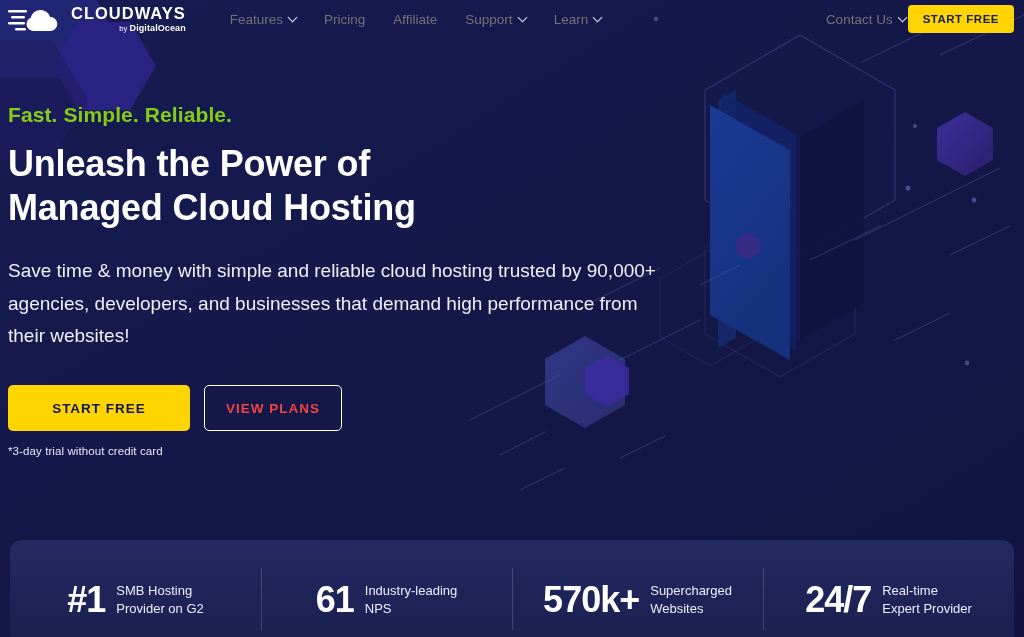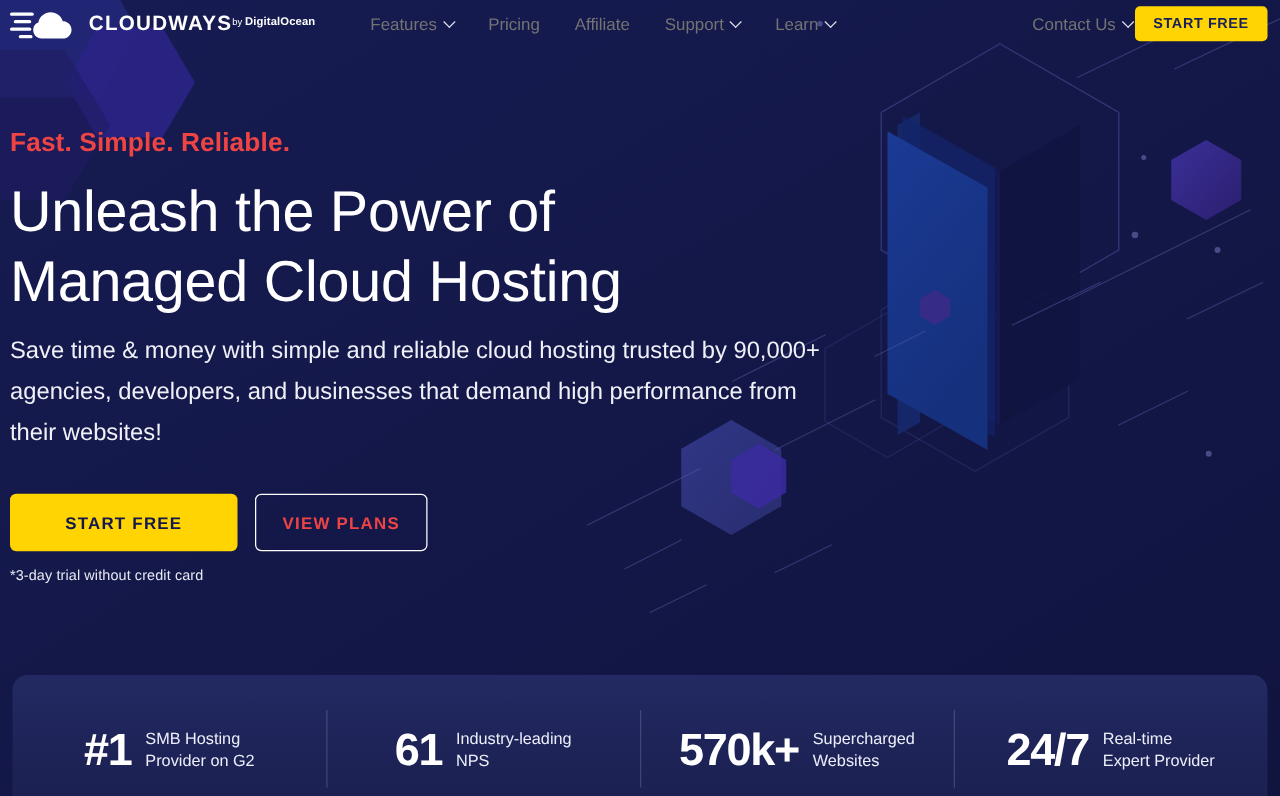--- a/index.html
+++ b/index.html
@@ -38,21 +38,21 @@
     z-index: 30;
   }
 
   .brand {
     display: flex;
     align-items: center;
     margin-left: 8px;
     gap: 7px;
   }
   .brand-icon { display: block; width: 56px; height: 30px; }
-  .brand-words { display: flex; line-height: 1; }
+  .brand-words { display: flex; flex-direction: column; line-height: 1; }
   .brand-name {
     font-size: 16.5px;
     font-weight: 700;
     letter-spacing: 1.0px;
     color: #ffffff;
   }
   .brand-sub {
     font-size: 9px;
     font-weight: 700;
     letter-spacing: 0.1px;
@@ -110,31 +110,31 @@
   .hero {
     position: absolute;
     left: 8px;
     top: 103px;
     width: 700px;
     z-index: 20;
   }
   .eyebrow {
     font-size: 21px;
     font-weight: 700;
-    color: #ef4444;
+    color: #84cc16;
     letter-spacing: 0.1px;
     margin-bottom: 15px;
   }
   .headline {
-    font-size: 46px;
-    font-weight: 400;
+    font-size: 36px;
+    font-weight: 700;
     line-height: 1.21;
     color: #ffffff;
     letter-spacing: -0.2px;
-    margin-bottom: 12px;
+    margin-bottom: 26px;
   }
   .subcopy {
     font-size: 19px;
     line-height: 1.72;
     color: #f0f1f8;
     max-width: 660px;
     margin-bottom: 32px;
   }
 
   .cta-row {

